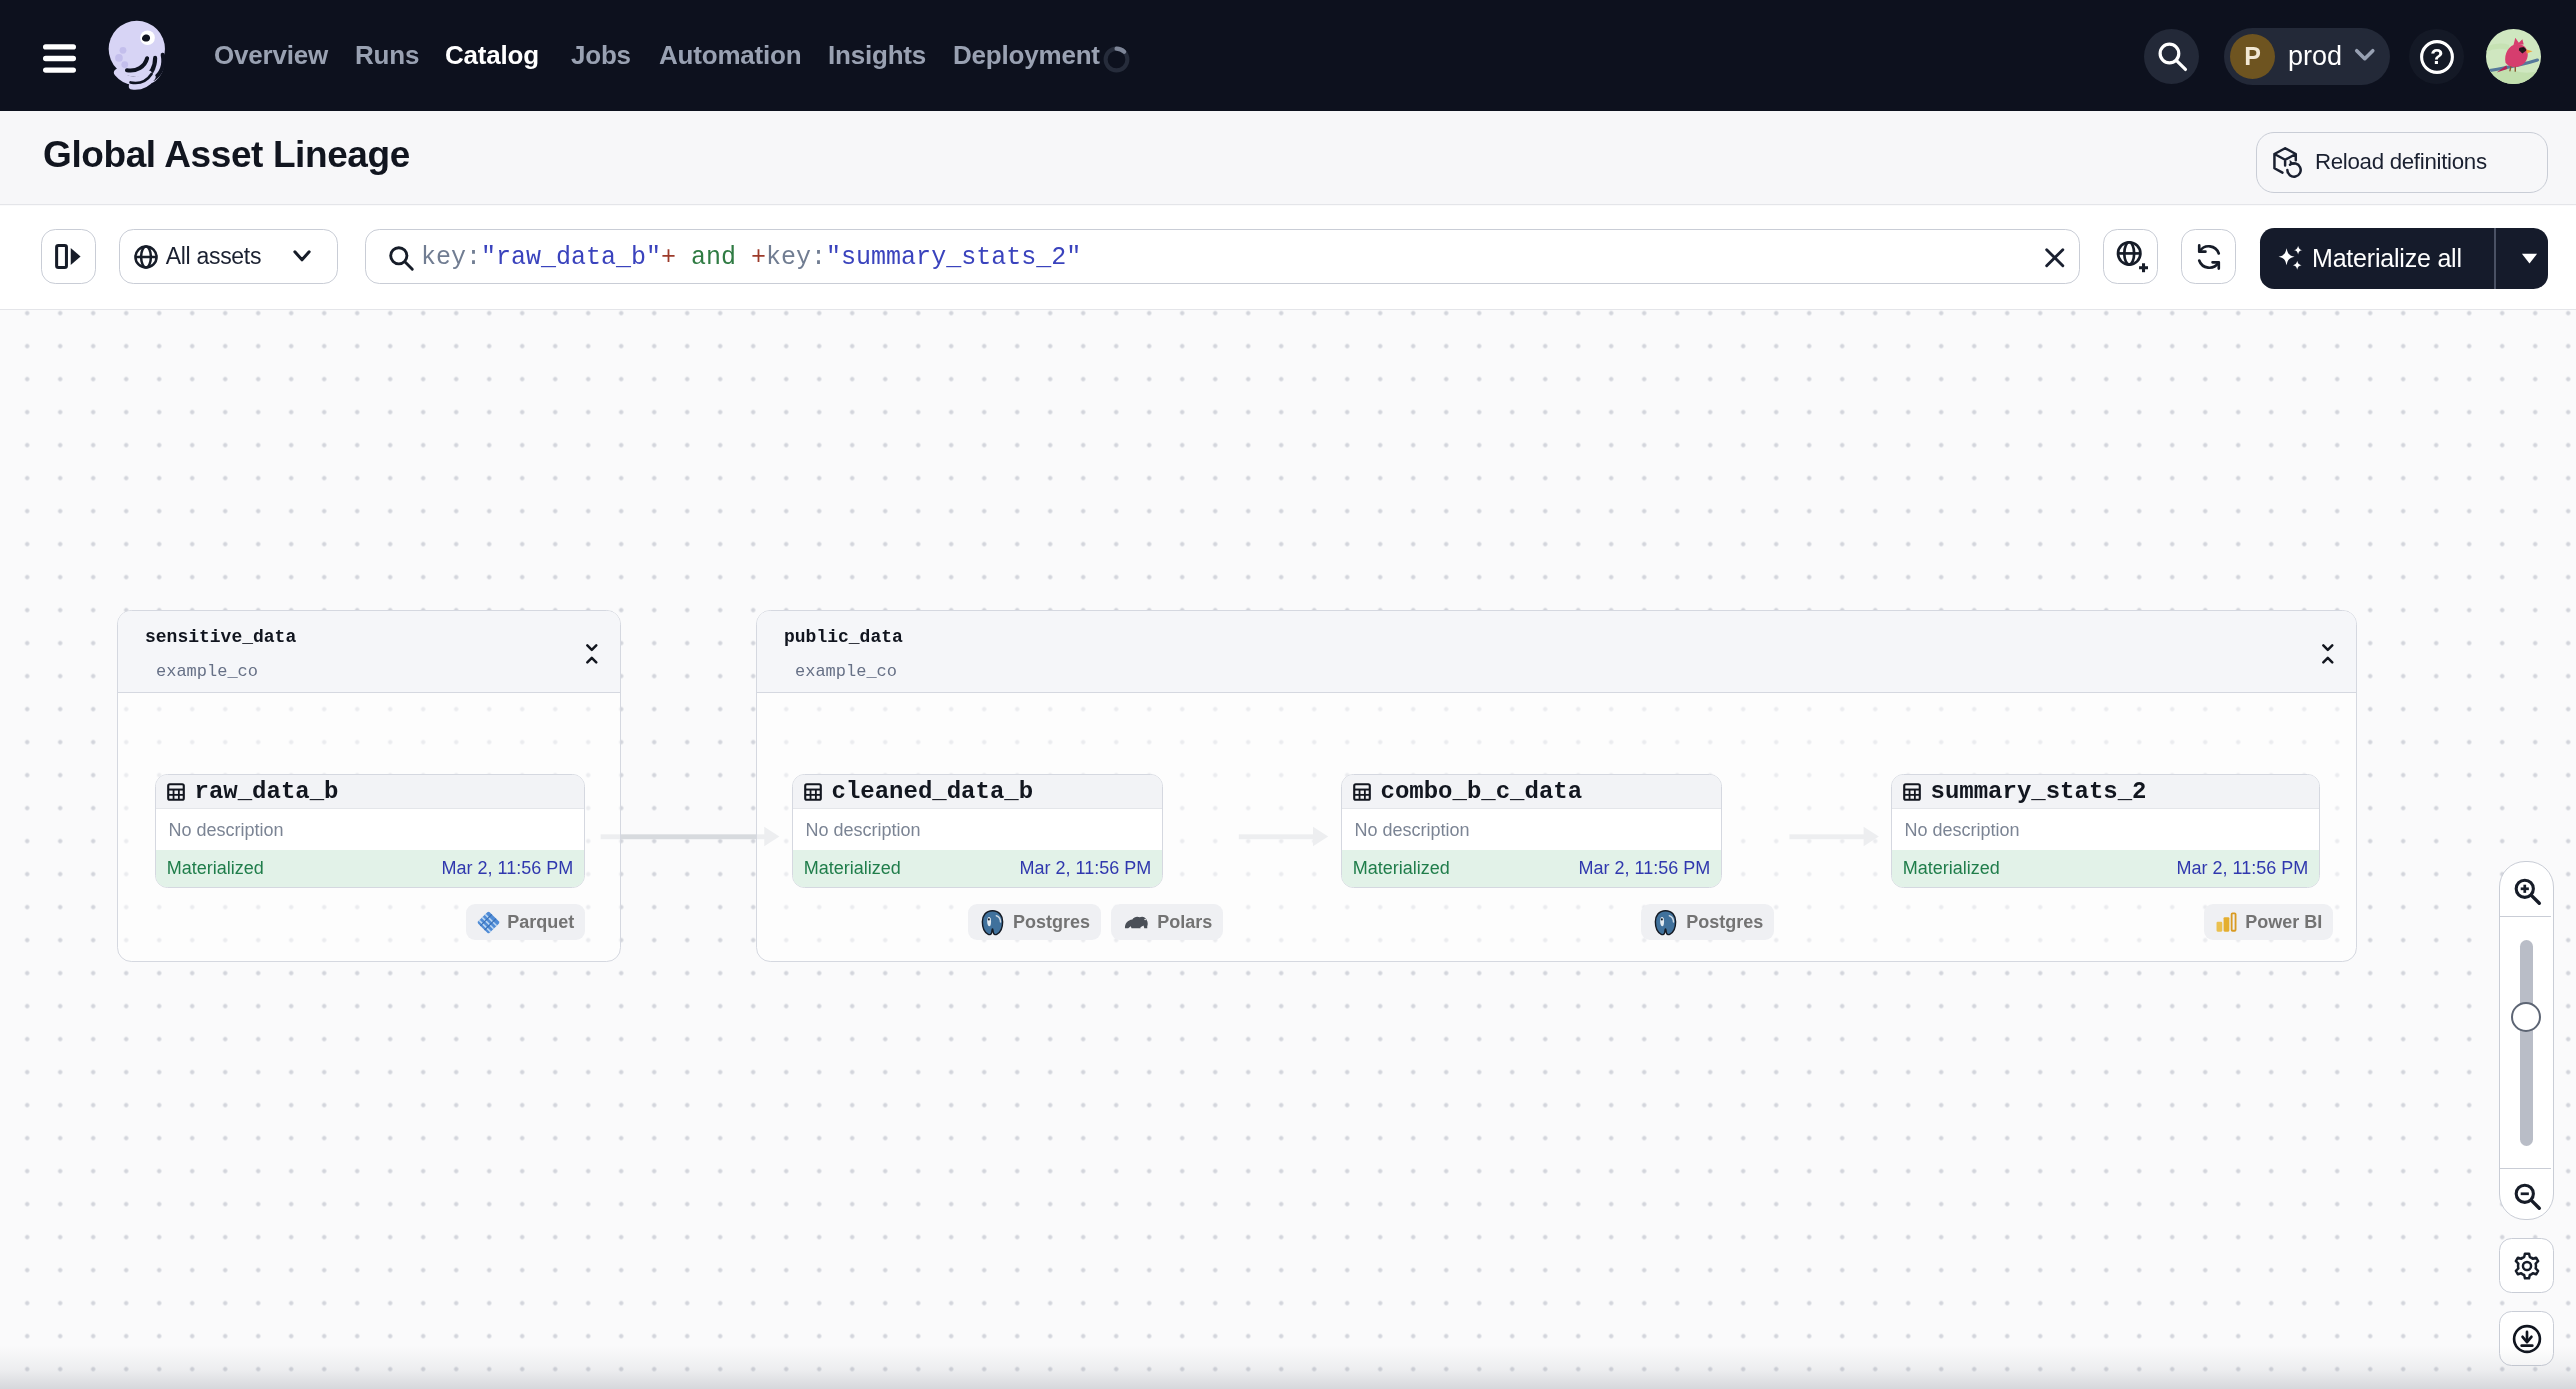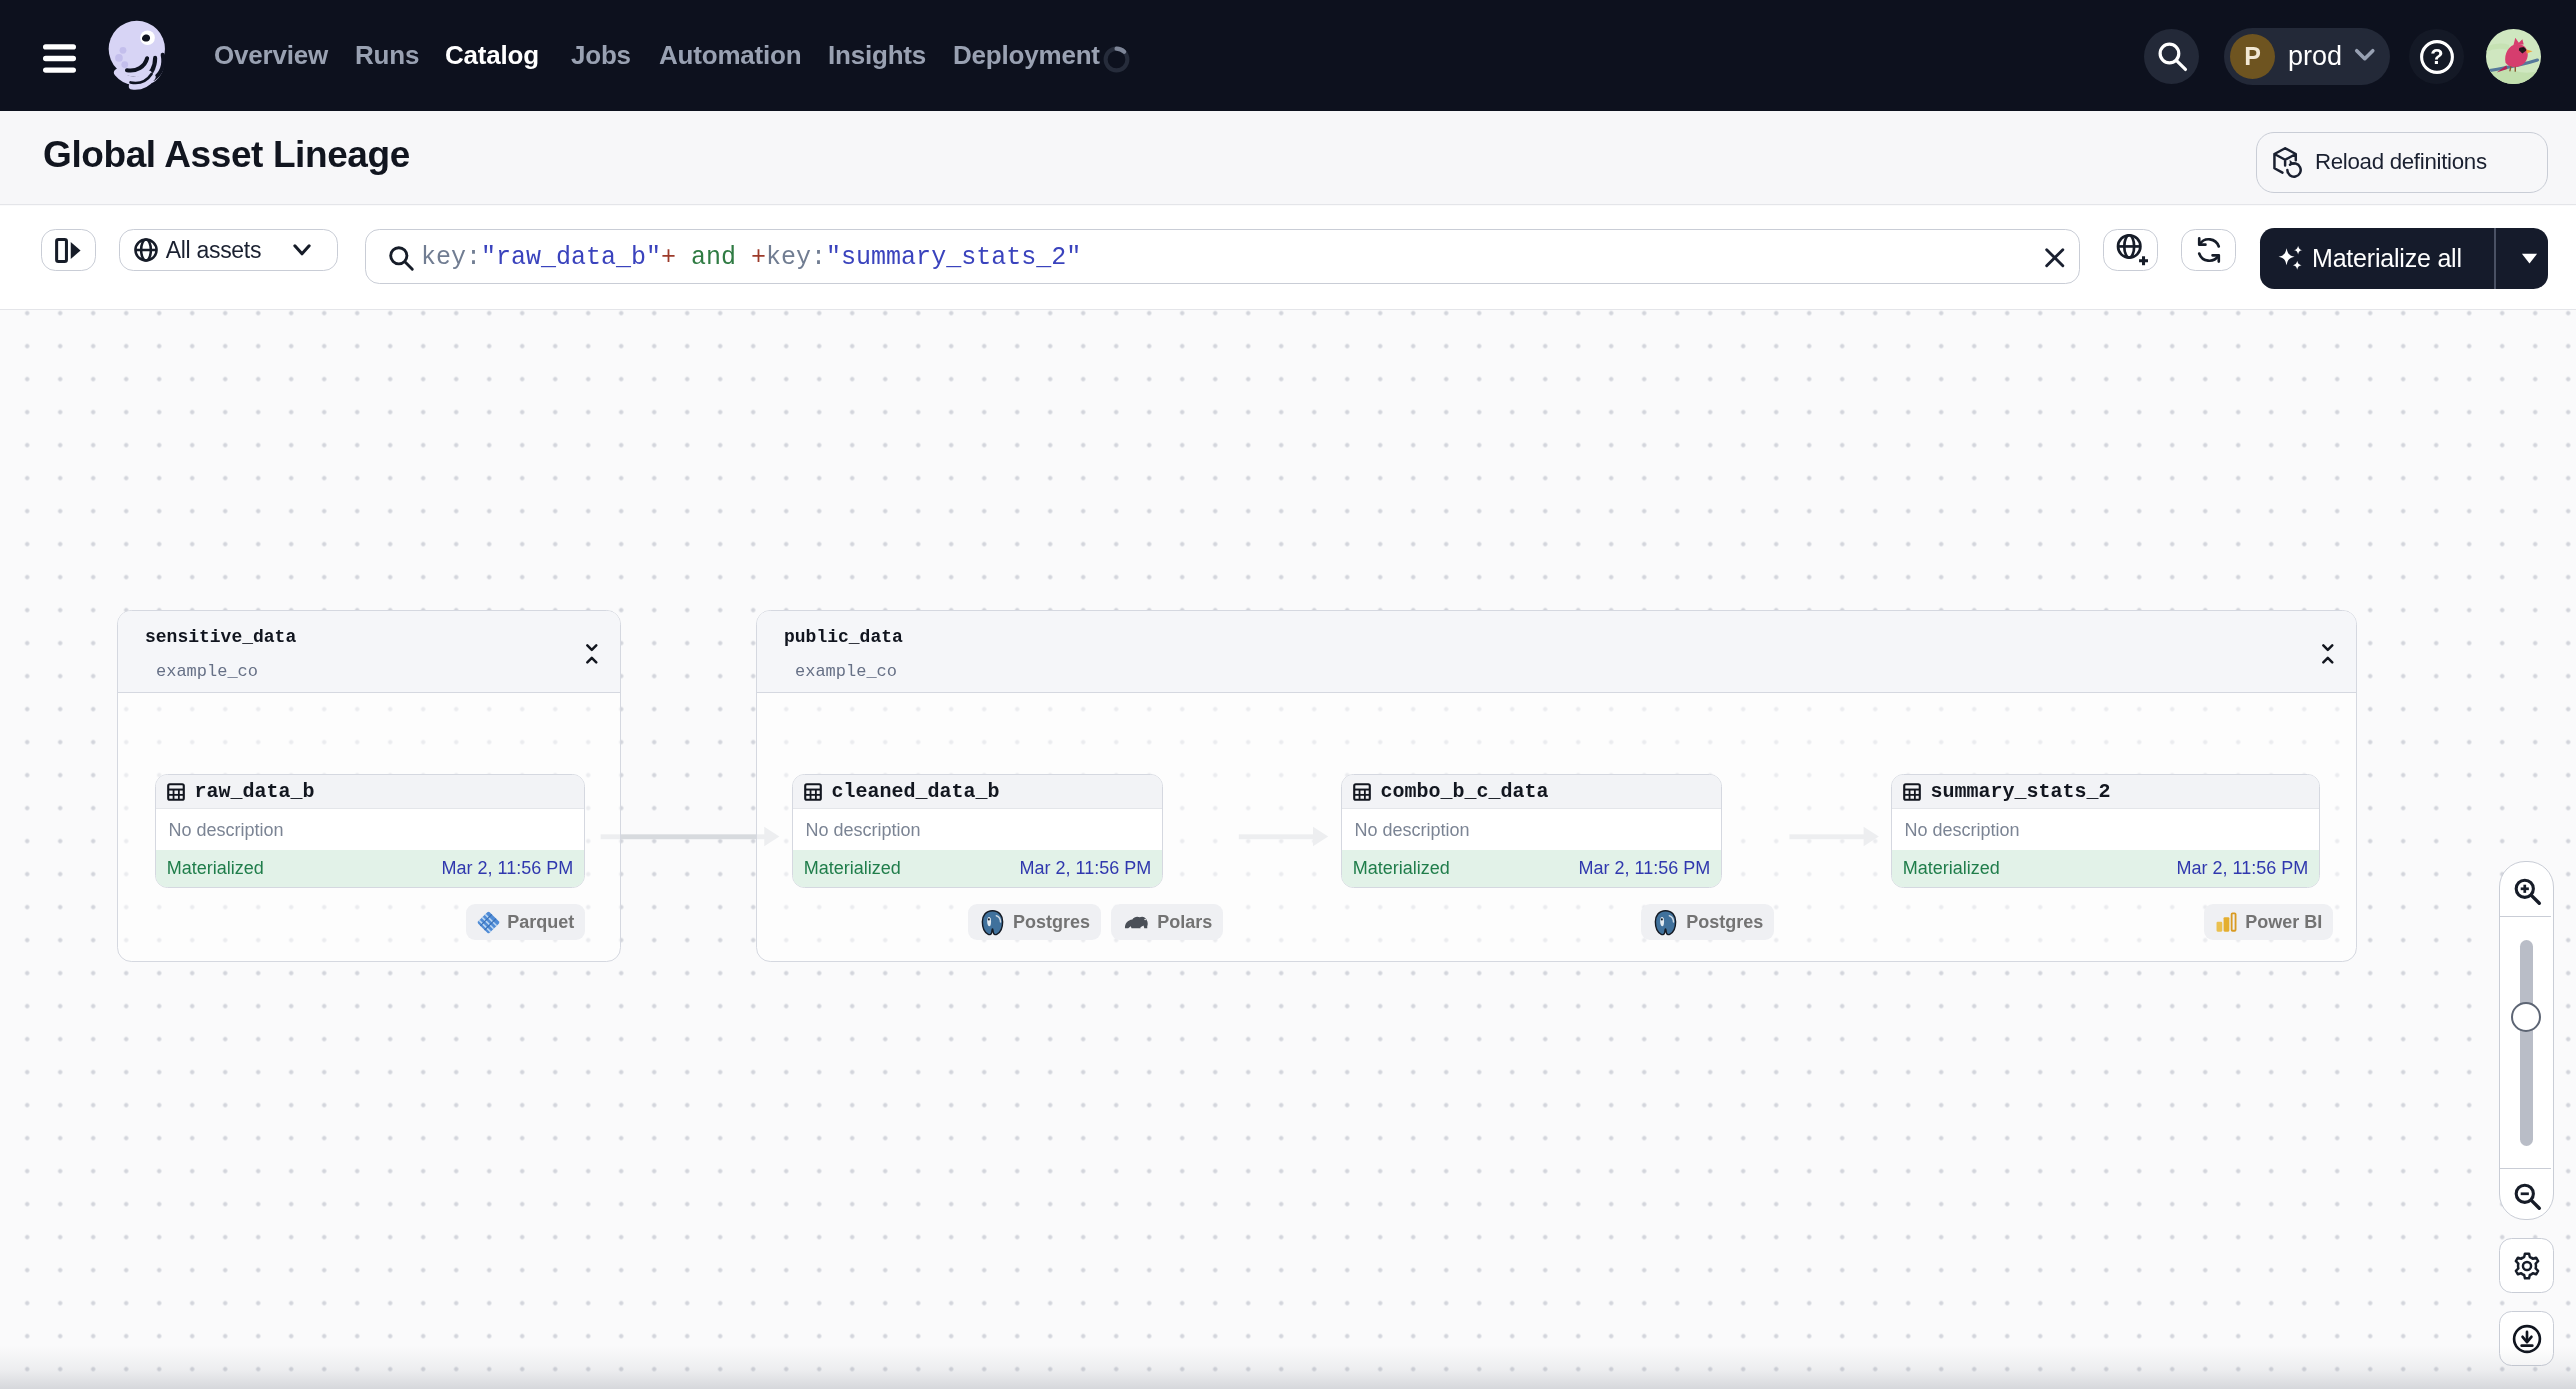--- a/index.html
+++ b/index.html
@@ -12,38 +12,38 @@
 .navitem { position:absolute; top:0; height:111px; line-height:111px; font-size:26px; color:#99a1b2; font-weight:700; letter-spacing:-0.2px; white-space:nowrap; }
 .navitem.active { color:#ffffff; font-weight:700; }
 
 
 .pagehead { position:absolute; left:0; top:111px; width:2576px; height:94px; background:#f7f7f9; border-bottom:0.9px solid #e4e5e9; }
 .pagetitle { position:absolute; left:43px; top:23px; font-size:37px; font-weight:700; color:#11151f; letter-spacing:-0.4px; }
 .reloadbtn { position:absolute; left:2256px; top:20.6px; width:292px; height:61px; border:1.8px solid #c9cdd6; border-radius:18px; background:#f7f7f9; display:flex; align-items:center; justify-content:flex-start; padding-left:12.5px; gap:13.4px; font-size:22.3px; letter-spacing:-0.3px; color:#1a2030; }
 
 
 .filterbar { position:absolute; left:0; top:206px; width:2576px; height:104px; background:#ffffff; border-bottom:0.9px solid #e4e5e9; }
-.fbtn { position:absolute; top:23px; height:42px; background:#fff; border:1.8px solid #c9cdd6; border-radius:14.3px; display:flex; align-items:center; justify-content:center; }
+.fbtn { position:absolute; top:23px; height:55px; background:#fff; border:1.8px solid #c9cdd6; border-radius:14.3px; display:flex; align-items:center; justify-content:center; }
 .searchbox { position:absolute; left:365px; top:23px; width:1715px; height:55px; background:#fff; border:1.8px solid #c9cdd6; border-radius:14.3px; }
 .searchtext { position:absolute; left:55px; top:12.5px; font-family:"Liberation Mono", monospace; font-size:25px; letter-spacing:0; white-space:pre; }
 .matbtn { position:absolute; left:2260px; top:22.3px; width:288px; height:61px; background:#151b2b; border-radius:14.3px; color:#fff; }
 
 
 .canvas { position:absolute; left:0; top:310px; width:2576px; height:1079px; background-color:#fafafb;
   background-image: radial-gradient(circle, #d3d5dc 1.7px, rgba(211,213,220,0.55) 2.1px, rgba(211,213,220,0) 2.7px);
   background-size: 33px 33px; background-position: 10.7px -13.4px; }
 
 .group { position:absolute; border:1.8px solid #d5d8e0; border-radius:14.3px; background:rgba(255,255,255,0.55); }
 .ghead { position:absolute; left:0; top:0; right:0; height:82px; background:rgba(245,246,249,0.96); border-bottom:1.8px solid #d5d8e0; border-radius:12.5px 12.5px 0 0; }
 .gtitle { position:absolute; left:27px; top:16px; font-family:"Liberation Mono", monospace; font-weight:700; font-size:18px; color:#11151f; }
 .gsub { position:absolute; left:27px; top:51px; font-family:"Liberation Mono", monospace; font-size:17px; color:#667086;margin-left:11px; }
 
 .node { position:absolute; width:430px; height:114px; background:#fff; border:1.8px solid #d5d8e0; border-radius:12.5px; }
 .nhead { position:absolute; left:0; top:0; right:0; height:34px; background:#f2f3f6; border-bottom:0.9px solid #e4e6ea; border-radius:10.7px 10.7px 0 0; display:flex; align-items:center; padding-left:10.7px; gap:9.8px; }
-.nname { font-family:"Liberation Mono", monospace; font-weight:700; font-size:20px; color:#12161f; }
+.nname { font-family:"Liberation Mono", monospace; font-weight:700; font-size:24px; color:#12161f; }
 .ndesc { position:absolute; left:0; top:35px; right:0; height:40px; display:flex; align-items:center; padding-left:12.5px; font-size:18px; color:#7b8494; }
 .nmat { position:absolute; left:0; top:75px; right:0; bottom:0; background:#e2f2e8; border-radius:0 0 10.7px 10.7px; display:flex; align-items:center; justify-content:space-between; padding:0 10.7px; font-size:18px; }
 .nmat .m1 { color:#1f7d4a; }
 .nmat .m2 { color:#3038ae; }
 
 .tagrow { position:absolute; top:594px; height:36px; display:flex; justify-content:flex-end; gap:10.7px; }
 .tag { height:36px; background:#eff0f3; border-radius:9px; display:flex; align-items:center; padding:0 10.7px; gap:7.2px; font-size:18px; font-weight:700; color:#737373; }
 
 
 .toolbar { position:absolute; left:2499px; top:551px; width:55px; height:359px; background:#fff; border:1.8px solid #c9cdd6; border-radius:26px; }

